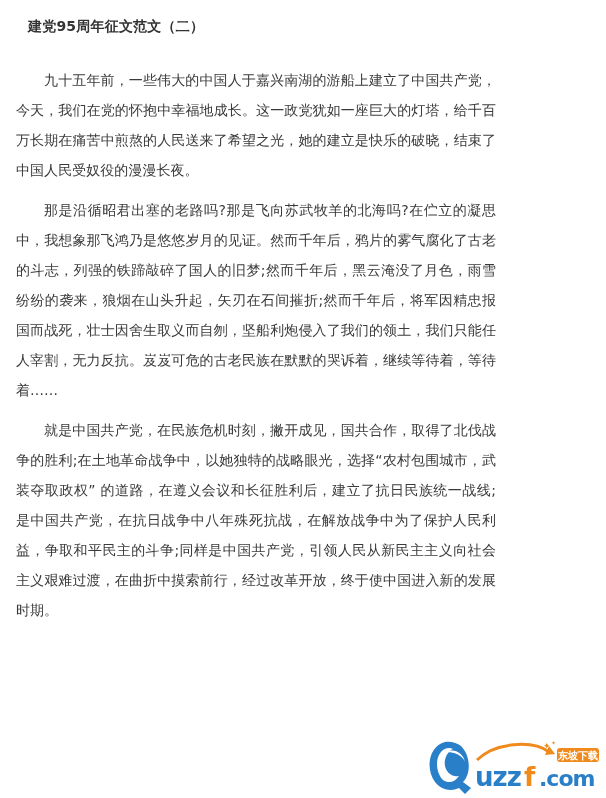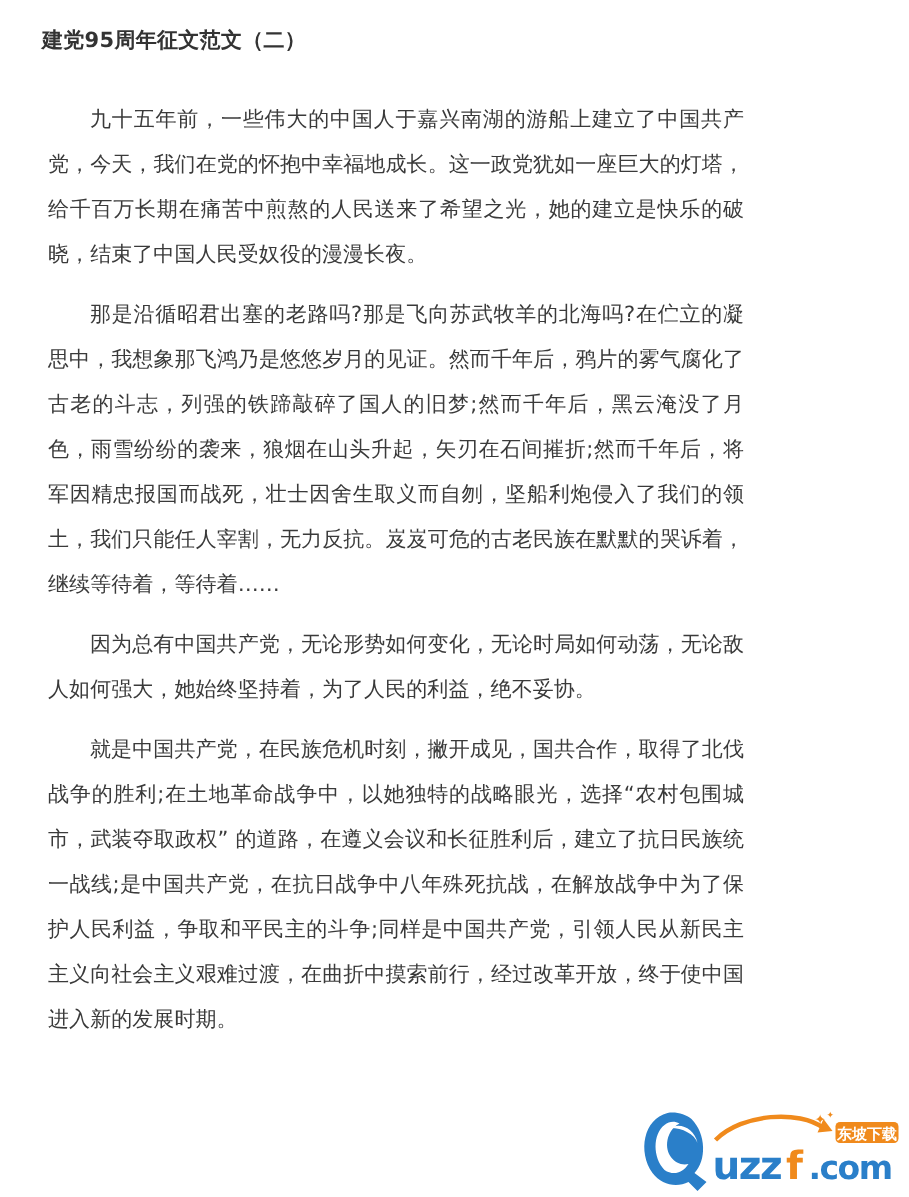--- a/index.html
+++ b/index.html
@@ -9,37 +9,36 @@
       color: #333333;
     }
     .article { position: absolute; left: 16px; top: 0; width: 480px; }
     .title {
       margin: 0; position: absolute; left: 12px; top: 18px;
       font-size: 14px; font-weight: bold; color: #333; white-space: nowrap;
       letter-spacing: 0.2px;
     }
     .paras { position: absolute; left: 0; top: 65px; width: 480px; }
     .para {
-      margin: 0 0 10px 16px; font-size: 14px; line-height: 30px;
+      margin: 0 0 10px 0; font-size: 14px; line-height: 30px;
       text-indent: 28px; text-align: justify; letter-spacing: 0.05px;
       color: #3a3a3a;
     }
     .watermark {
       position: absolute; left: 425px; top: 738px; width: 176px; height: 56px;
     }
   </style>
 </head>
 <body>
 
 <div class="article">
   <h1 class="title">建党95周年征文范文（二）</h1>
   <div class="paras">
     <p class="para">九十五年前，一些伟大的中国人于嘉兴南湖的游船上建立了中国共产党，今天，我们在党的怀抱中幸福地成长。这一政党犹如一座巨大的灯塔，给千百万长期在痛苦中煎熬的人民送来了希望之光，她的建立是快乐的破晓，结束了中国人民受奴役的漫漫长夜。</p>
     <p class="para">那是沿循昭君出塞的老路吗?那是飞向苏武牧羊的北海吗?在伫立的凝思中，我想象那飞鸿乃是悠悠岁月的见证。然而千年后，鸦片的雾气腐化了古老的斗志，列强的铁蹄敲碎了国人的旧梦;然而千年后，黑云淹没了月色，雨雪纷纷的袭来，狼烟在山头升起，矢刃在石间摧折;然而千年后，将军因精忠报国而战死，壮士因舍生取义而自刎，坚船利炮侵入了我们的领土，我们只能任人宰割，无力反抗。岌岌可危的古老民族在默默的哭诉着，继续等待着，等待着……</p>
-    <p class="para">因为总有中国共产党，无论形势如何变化，无论时局如何动荡，无论敌人如何强大，她始终坚持着，为了人民的利益，绝不妥协。</p>
     <p class="para">就是中国共产党，在民族危机时刻，撇开成见，国共合作，取得了北伐战争的胜利;在土地革命战争中，以她独特的战略眼光，选择“农村包围城市，武装夺取政权” 的道路，在遵义会议和长征胜利后，建立了抗日民族统一战线;是中国共产党，在抗日战争中八年殊死抗战，在解放战争中为了保护人民利益，争取和平民主的斗争;同样是中国共产党，引领人民从新民主主义向社会主义艰难过渡，在曲折中摸索前行，经过改革开放，终于使中国进入新的发展时期。</p>
 
   </div>
 </div>
 
 <div class="watermark">
   <svg width="176" height="56" viewBox="0 0 176 56">
 
     <path d="M20 4 C4 8 0 30 10 44 C16 52 26 54 34 50 L40 56 L46 50 L38 44 C46 36 46 18 36 8 C32 5 26 3 20 4 Z" fill="#2a7fc9"></path>
     <path d="M18 12 C10 18 10 34 18 42 C24 46 30 44 34 38 C26 40 18 32 20 22 C21 17 24 13 28 11 C24 9 21 10 18 12 Z" fill="#ffffff"></path>

